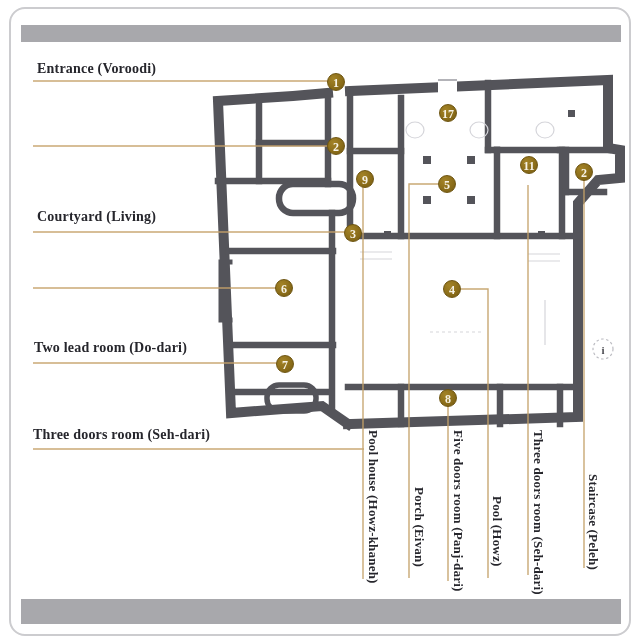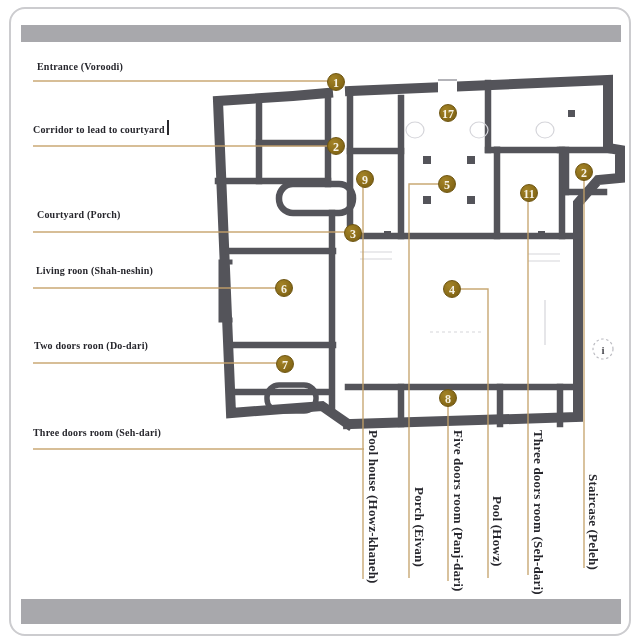--- a/index.html
+++ b/index.html
@@ -3,21 +3,21 @@
 <meta charset="utf-8">
 <style>
   html,body{margin:0;padding:0;background:#f4f4f6;}
   #canvas{position:relative;width:640px;height:640px;background:#ffffff;overflow:hidden;
           font-family:"Liberation Serif","DejaVu Serif",serif;}
   .frame{position:absolute;left:9px;top:7px;width:618px;height:625px;border:2px solid #cccccf;
          border-radius:16px;pointer-events:none;}
   .bar{position:absolute;left:21px;width:600px;background:#a8a8ac;}
   .bar.top{top:25px;height:17px;}
   .bar.bottom{top:599px;height:25px;}
-  .llabel{position:absolute;font-weight:bold;font-size:10px;color:#26262c;white-space:nowrap;
+  .llabel{position:absolute;font-weight:bold;font-size:14px;color:#26262c;white-space:nowrap;
           letter-spacing:.2px;}
   .blabel{position:absolute;font-weight:bold;font-size:13px;color:#26262c;white-space:nowrap;
           transform:rotate(90deg);transform-origin:0 0;letter-spacing:.2px;}
   .cursor{display:inline-block;width:2px;height:15px;background:#2a2a2e;margin-left:2px;
           vertical-align:-2px;}
   .marker{position:absolute;width:18px;height:18px;border-radius:50%;
           background:radial-gradient(circle at 35% 30%, #a38327 0%, #8c6e1a 55%, #755a11 100%);
           border:1px solid #6d5410;color:#f7f3e6;font-weight:bold;font-size:12px;
           text-align:center;line-height:18px;box-sizing:border-box;}
   svg{position:absolute;left:0;top:0;}
@@ -115,39 +115,37 @@
       <circle cx="603" cy="349" r="10" fill="none" stroke="#bcbcc2" stroke-width="1.2" stroke-dasharray="2.5,2.5"></circle>
       <text x="603" y="354" font-size="11" font-weight="bold" fill="#4c4c52" text-anchor="middle" font-family="Liberation Serif, serif">i</text>
     </g>
   </svg>
 
   <div class="frame"></div>
   <div class="bar top"></div>
   <div class="bar bottom"></div>
 
   <div class="llabel" style="left:37px;top:61px"><span>Entrance (Voroodi)</span></div>
-  <div class="llabel" style="left:33px;top:120px"><span>Corridor to lead to courtyard</span><span class="cursor"></span></div>
-  <div class="llabel" style="left:37px;top:209px"><span>Courtyard (Porch)</span></div>
-  <div class="llabel" style="left:36px;top:265px"><span>Living roon (Shah-neshin)</span></div>
-  <div class="llabel" style="left:34px;top:340px"><span>Two doors roon (Do-dari)</span></div>
+  <div class="llabel" style="left:37px;top:209px"><span>Courtyard (Living)</span></div>
+  <div class="llabel" style="left:34px;top:340px"><span>Two lead room (Do-dari)</span></div>
   <div class="llabel" style="left:33px;top:427px"><span>Three doors room (Seh-dari)</span></div>
 
   <div class="blabel" style="left:381px;top:430px">Pool house (Howz-khaneh)</div>
   <div class="blabel" style="left:427px;top:487px">Porch (Eivan)</div>
   <div class="blabel" style="left:466px;top:430px">Five doors room (Panj-dari)</div>
   <div class="blabel" style="left:505px;top:496px">Pool (Howz)</div>
   <div class="blabel" style="left:546px;top:430px">Three doors room (Seh-dari)</div>
   <div class="blabel" style="left:601px;top:474px">Staircase (Peleh)</div>
 
   <div class="marker" style="left:327px;top:73px">1</div>
   <div class="marker" style="left:327px;top:137px">2</div>
   <div class="marker" style="left:344px;top:224px">3</div>
   <div class="marker" style="left:443px;top:280px">4</div>
   <div class="marker" style="left:438px;top:175px">5</div>
   <div class="marker" style="left:275px;top:279px">6</div>
   <div class="marker" style="left:276px;top:355px">7</div>
   <div class="marker" style="left:439px;top:389px">8</div>
   <div class="marker" style="left:356px;top:170px">9</div>
   <div class="marker" style="left:439px;top:104px">17</div>
-  <div class="marker" style="left:520px;top:184px">11</div>
+  <div class="marker" style="left:520px;top:156px">11</div>
   <div class="marker" style="left:575px;top:163px">2</div>
 
 </div>
 
 </body></html>

